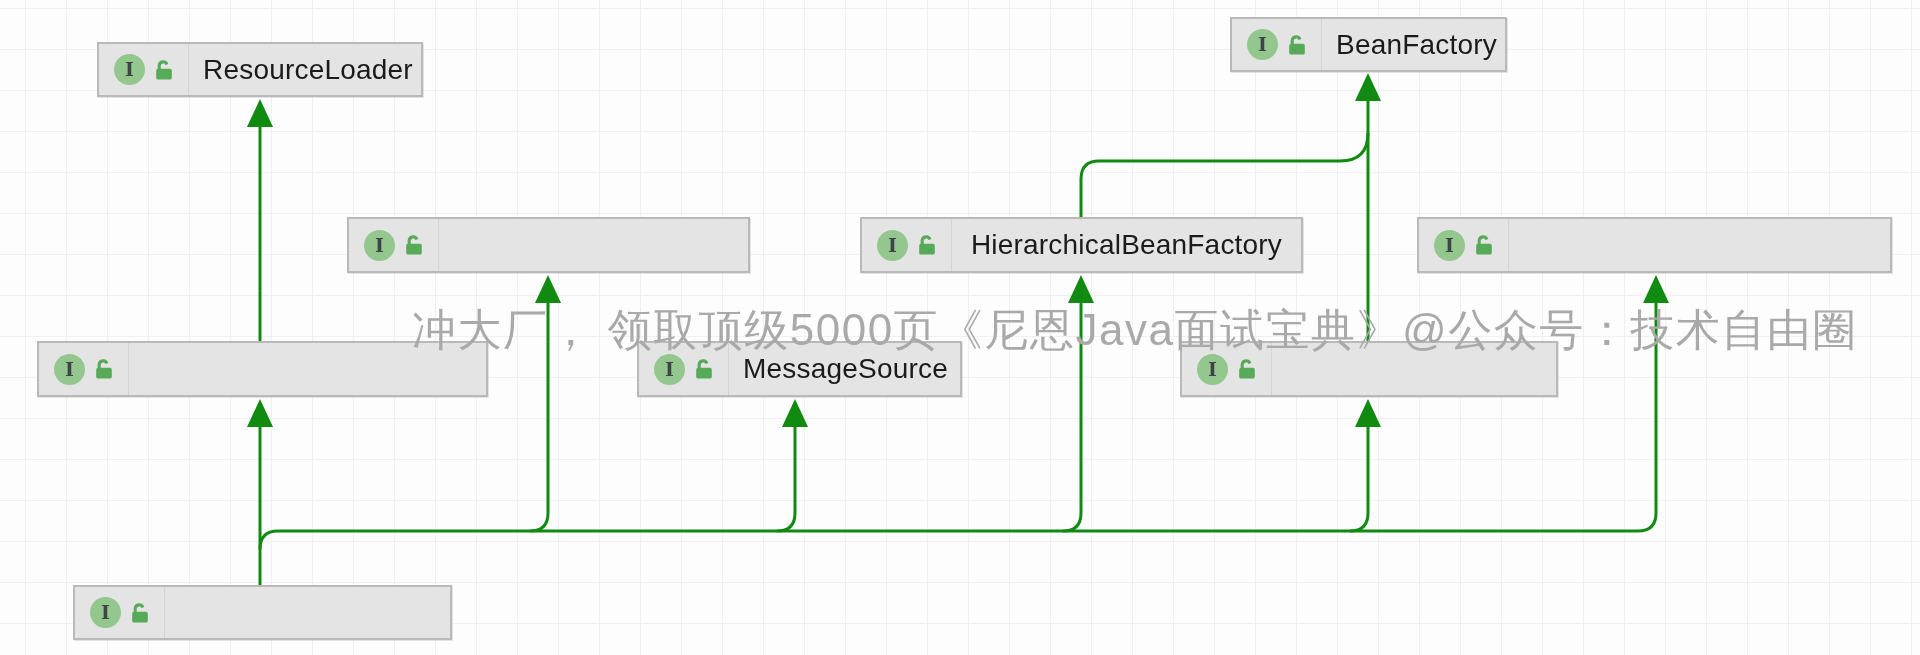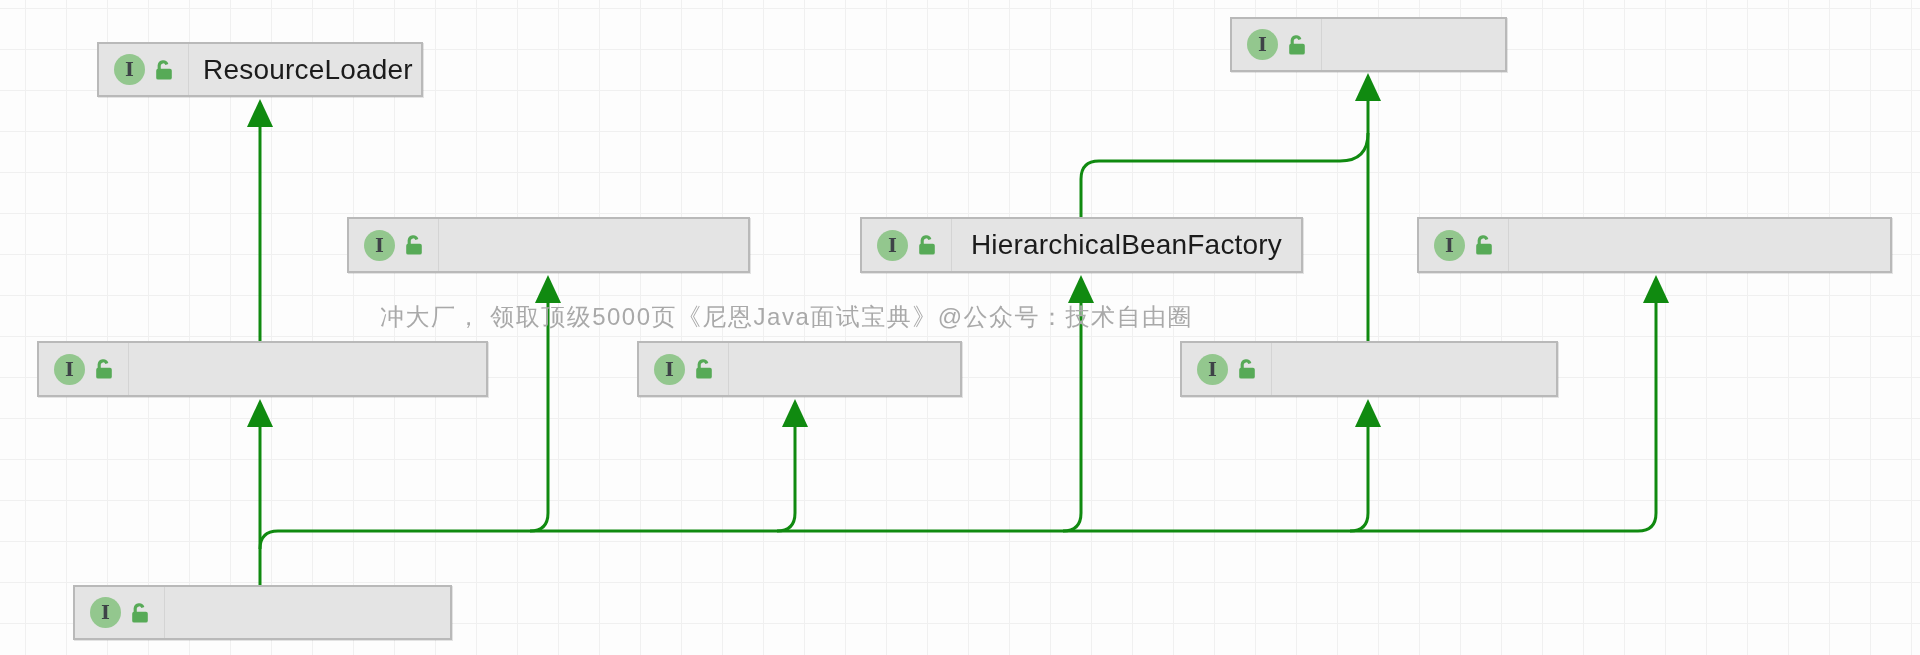--- a/index.html
+++ b/index.html
@@ -67,23 +67,23 @@
     flex: 1;
     text-align: center;
     padding: 0 14px;
     font-size: 28px;
     letter-spacing: 0.2px;
     color: #1b1b1b;
     white-space: nowrap;
   }
   #watermark {
     position: absolute;
-    left: 380px;
+    left: 412px;
     top: 301px;
-    font-size: 24px;
+    font-size: 44px;
     letter-spacing: 1.5px;
     color: #a9a9a9;
     white-space: nowrap;
     pointer-events: none;
     z-index: 5;
   }
 </style>
 </head>
 <body>
 
@@ -136,20 +136,21 @@
       <div class="node" style="left: 1230px; top: 17px; width: 277px; height: 55px;">
         <span class="icon-area">
           <span class="iface-circle" style="background: rgb(147, 199, 142); color: rgb(62, 67, 71);">I</span>
           <span class="lock-icon">
             <svg width="24" height="24" viewBox="0 0 20 20">
               <rect x="3.5" y="9" width="13" height="9" rx="1.6" fill="#57aa57"></rect>
               <path d="M6 10 L6 6.1 A3.3 3.3 0 0 1 12.4 5.4" fill="none" stroke="#57aa57" stroke-width="2.6"></path>
             </svg>
           </span>
         </span>
+        <span class="node-label">BeanFactory</span>
       </div>
       <div class="node" style="left: 347px; top: 217px; width: 403px; height: 56px;">
         <span class="icon-area">
           <span class="iface-circle" style="background: rgb(147, 199, 142); color: rgb(62, 67, 71);">I</span>
           <span class="lock-icon">
             <svg width="24" height="24" viewBox="0 0 20 20">
               <rect x="3.5" y="9" width="13" height="9" rx="1.6" fill="#57aa57"></rect>
               <path d="M6 10 L6 6.1 A3.3 3.3 0 0 1 12.4 5.4" fill="none" stroke="#57aa57" stroke-width="2.6"></path>
             </svg>
           </span>
@@ -192,20 +193,21 @@
       <div class="node" style="left: 637px; top: 341px; width: 325px; height: 56px;">
         <span class="icon-area">
           <span class="iface-circle" style="background: rgb(147, 199, 142); color: rgb(62, 67, 71);">I</span>
           <span class="lock-icon">
             <svg width="24" height="24" viewBox="0 0 20 20">
               <rect x="3.5" y="9" width="13" height="9" rx="1.6" fill="#57aa57"></rect>
               <path d="M6 10 L6 6.1 A3.3 3.3 0 0 1 12.4 5.4" fill="none" stroke="#57aa57" stroke-width="2.6"></path>
             </svg>
           </span>
         </span>
+        <span class="node-label">MessageSource</span>
       </div>
       <div class="node" style="left: 1180px; top: 341px; width: 378px; height: 56px;">
         <span class="icon-area">
           <span class="iface-circle" style="background: rgb(147, 199, 142); color: rgb(62, 67, 71);">I</span>
           <span class="lock-icon">
             <svg width="24" height="24" viewBox="0 0 20 20">
               <rect x="3.5" y="9" width="13" height="9" rx="1.6" fill="#57aa57"></rect>
               <path d="M6 10 L6 6.1 A3.3 3.3 0 0 1 12.4 5.4" fill="none" stroke="#57aa57" stroke-width="2.6"></path>
             </svg>
           </span>

